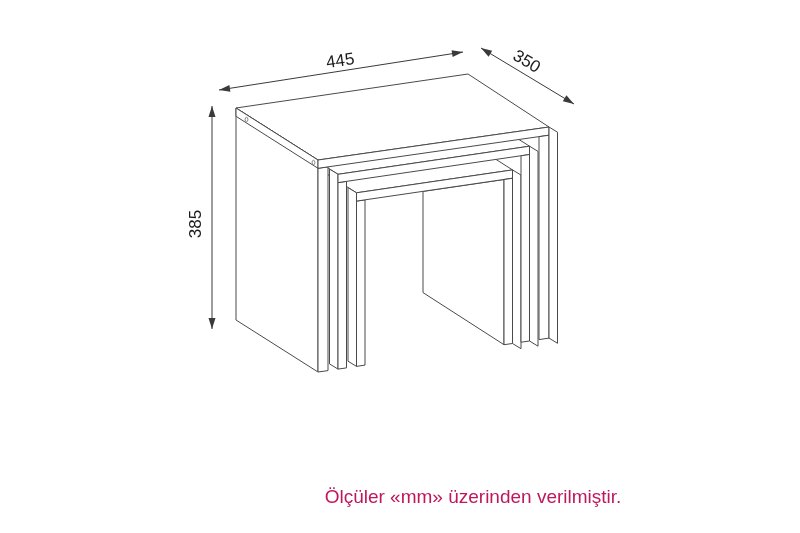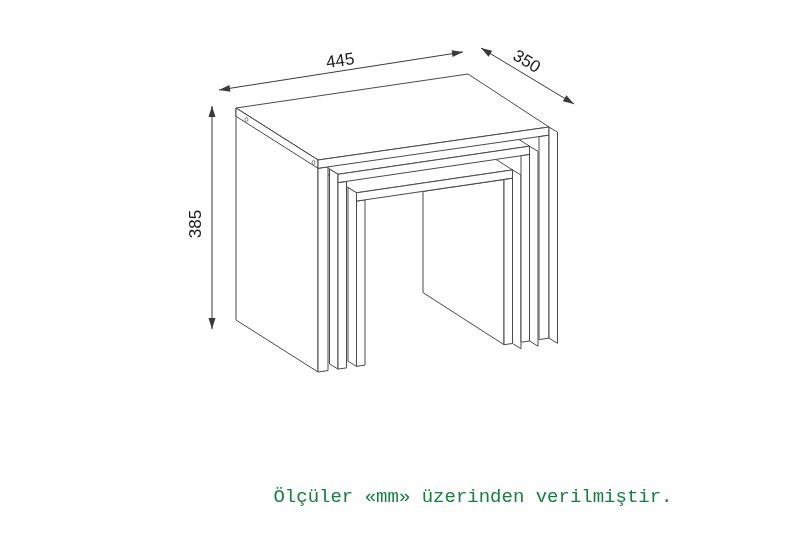--- a/index.html
+++ b/index.html
@@ -45,22 +45,21 @@
     stroke: #6a6a6a;
     stroke-width: 0.8;
   }
   #caption {
     position: absolute;
     left: 473px;
     top: 486px;
     transform: translateX(-50%);
     white-space: nowrap;
     font-size: 19px;
-    color: #15803d;
-    font-family: Liberation Mono, monospace;
+    color: #be185d;
   }
 </style>
 </head>
 <body>
 
 <div id="stage">
 
   <svg id="drawing" width="800" height="533" viewBox="0 0 800 533">
 
     <g>

